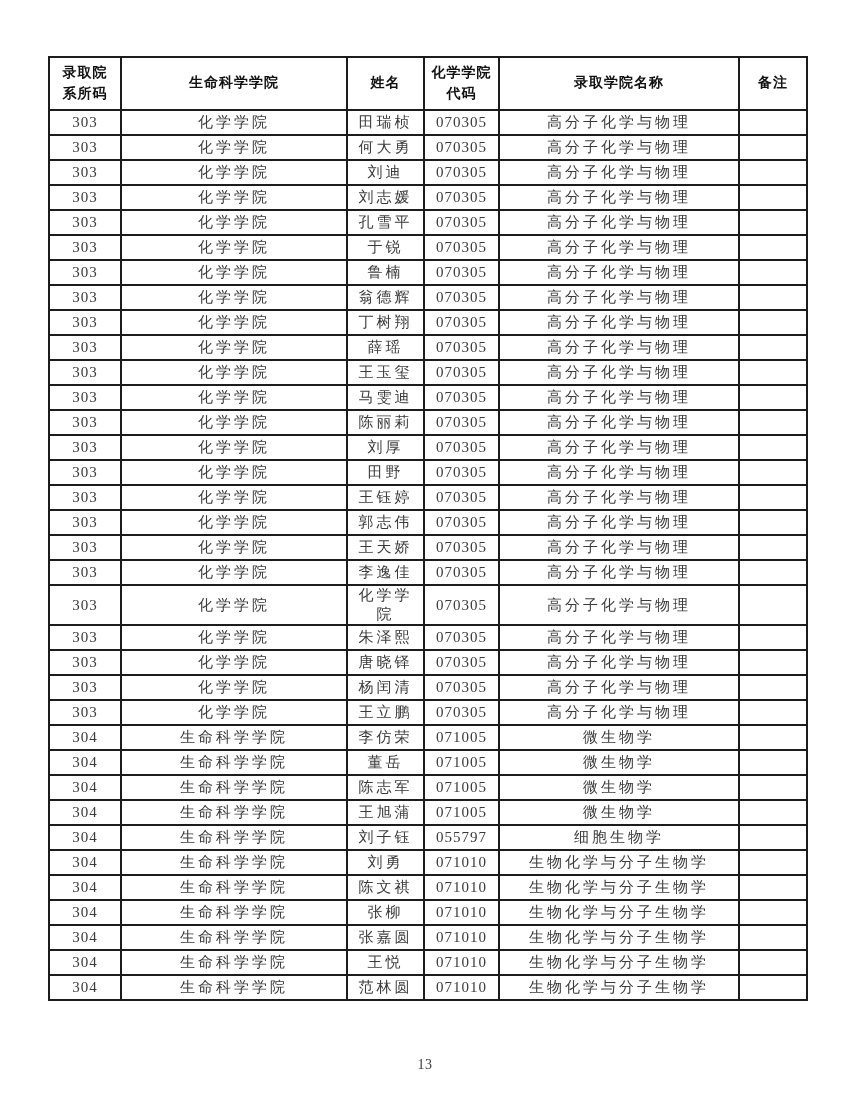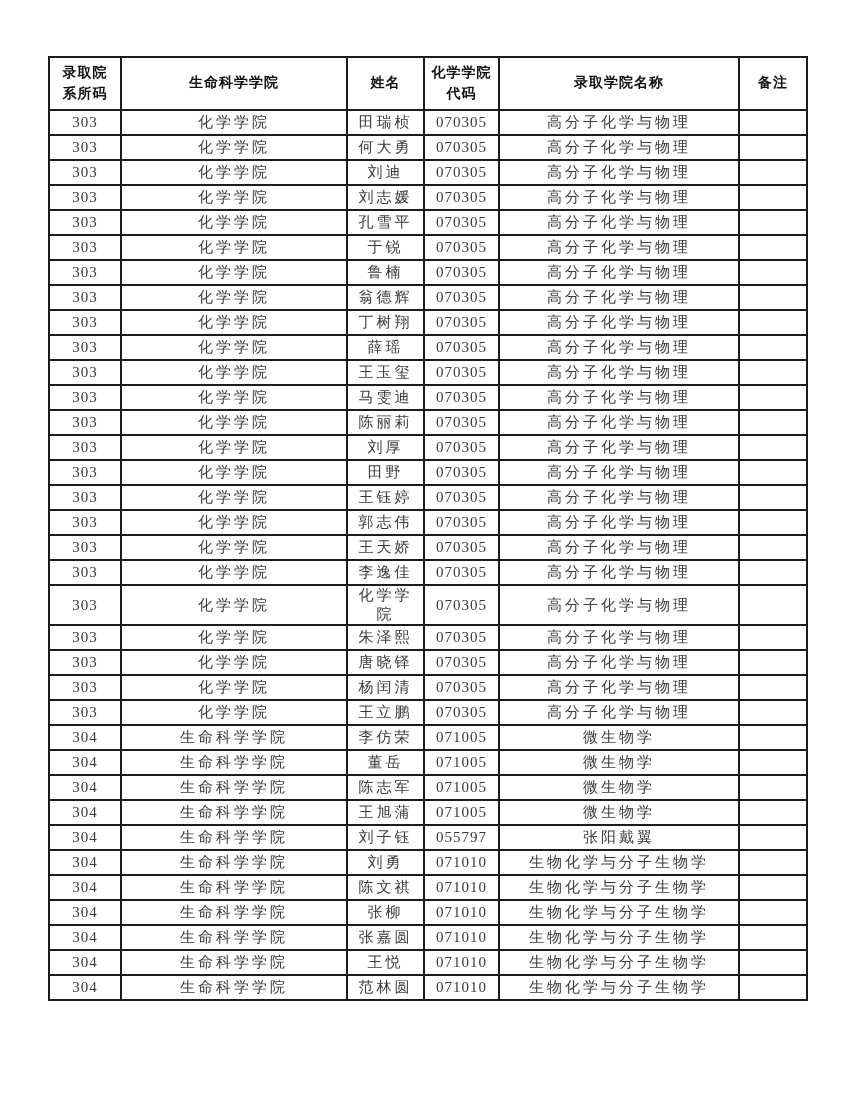--- a/index.html
+++ b/index.html
@@ -316,21 +316,21 @@
       <td class="cjk">王旭蒲</td>
       <td class="num">071005</td>
       <td class="cjk">微生物学</td>
       <td class="cjk"></td>
     </tr>
         <tr>
       <td class="num">304</td>
       <td class="cjk">生命科学学院</td>
       <td class="cjk">刘子钰</td>
       <td class="num">055797</td>
-      <td class="cjk">张阳戴翼</td>
+      <td class="cjk">细胞生物学</td>
       <td class="cjk"></td>
     </tr>
         <tr>
       <td class="num">304</td>
       <td class="cjk">生命科学学院</td>
       <td class="cjk">刘勇</td>
       <td class="num">071010</td>
       <td class="cjk">生物化学与分子生物学</td>
       <td class="cjk"></td>
     </tr>
@@ -370,14 +370,15 @@
       <td class="num">304</td>
       <td class="cjk">生命科学学院</td>
       <td class="cjk">范林圆</td>
       <td class="num">071010</td>
       <td class="cjk">生物化学与分子生物学</td>
       <td class="cjk"></td>
     </tr>
       </tbody>
   </table>
 
+  <div class="page-number">13</div>
 
 </div>
 
 </body></html>

